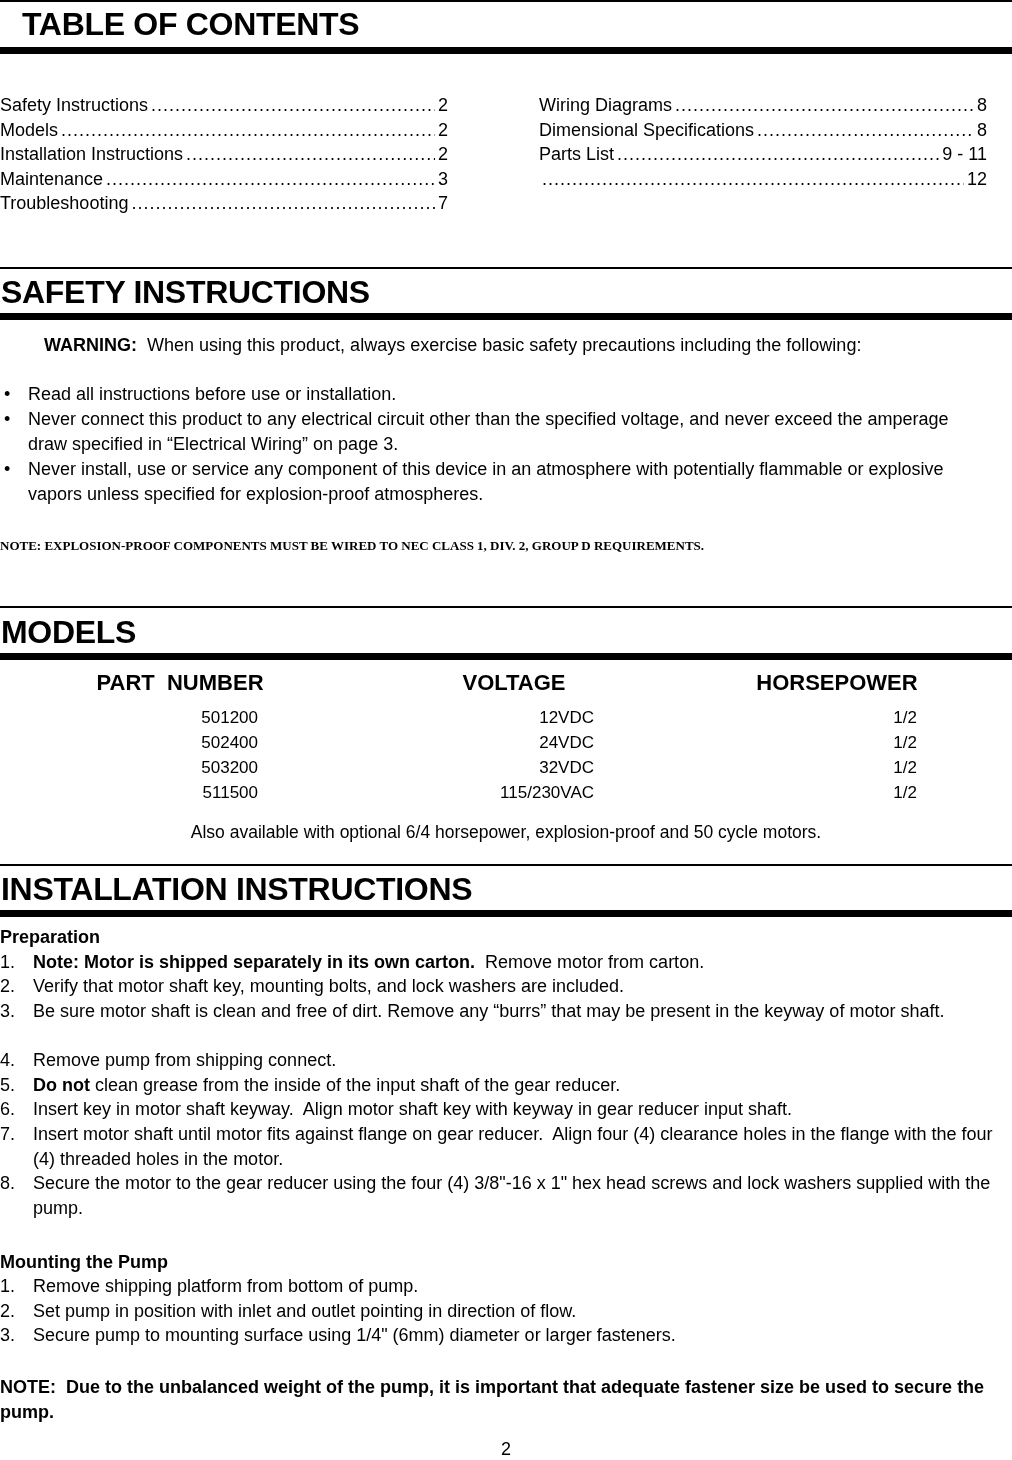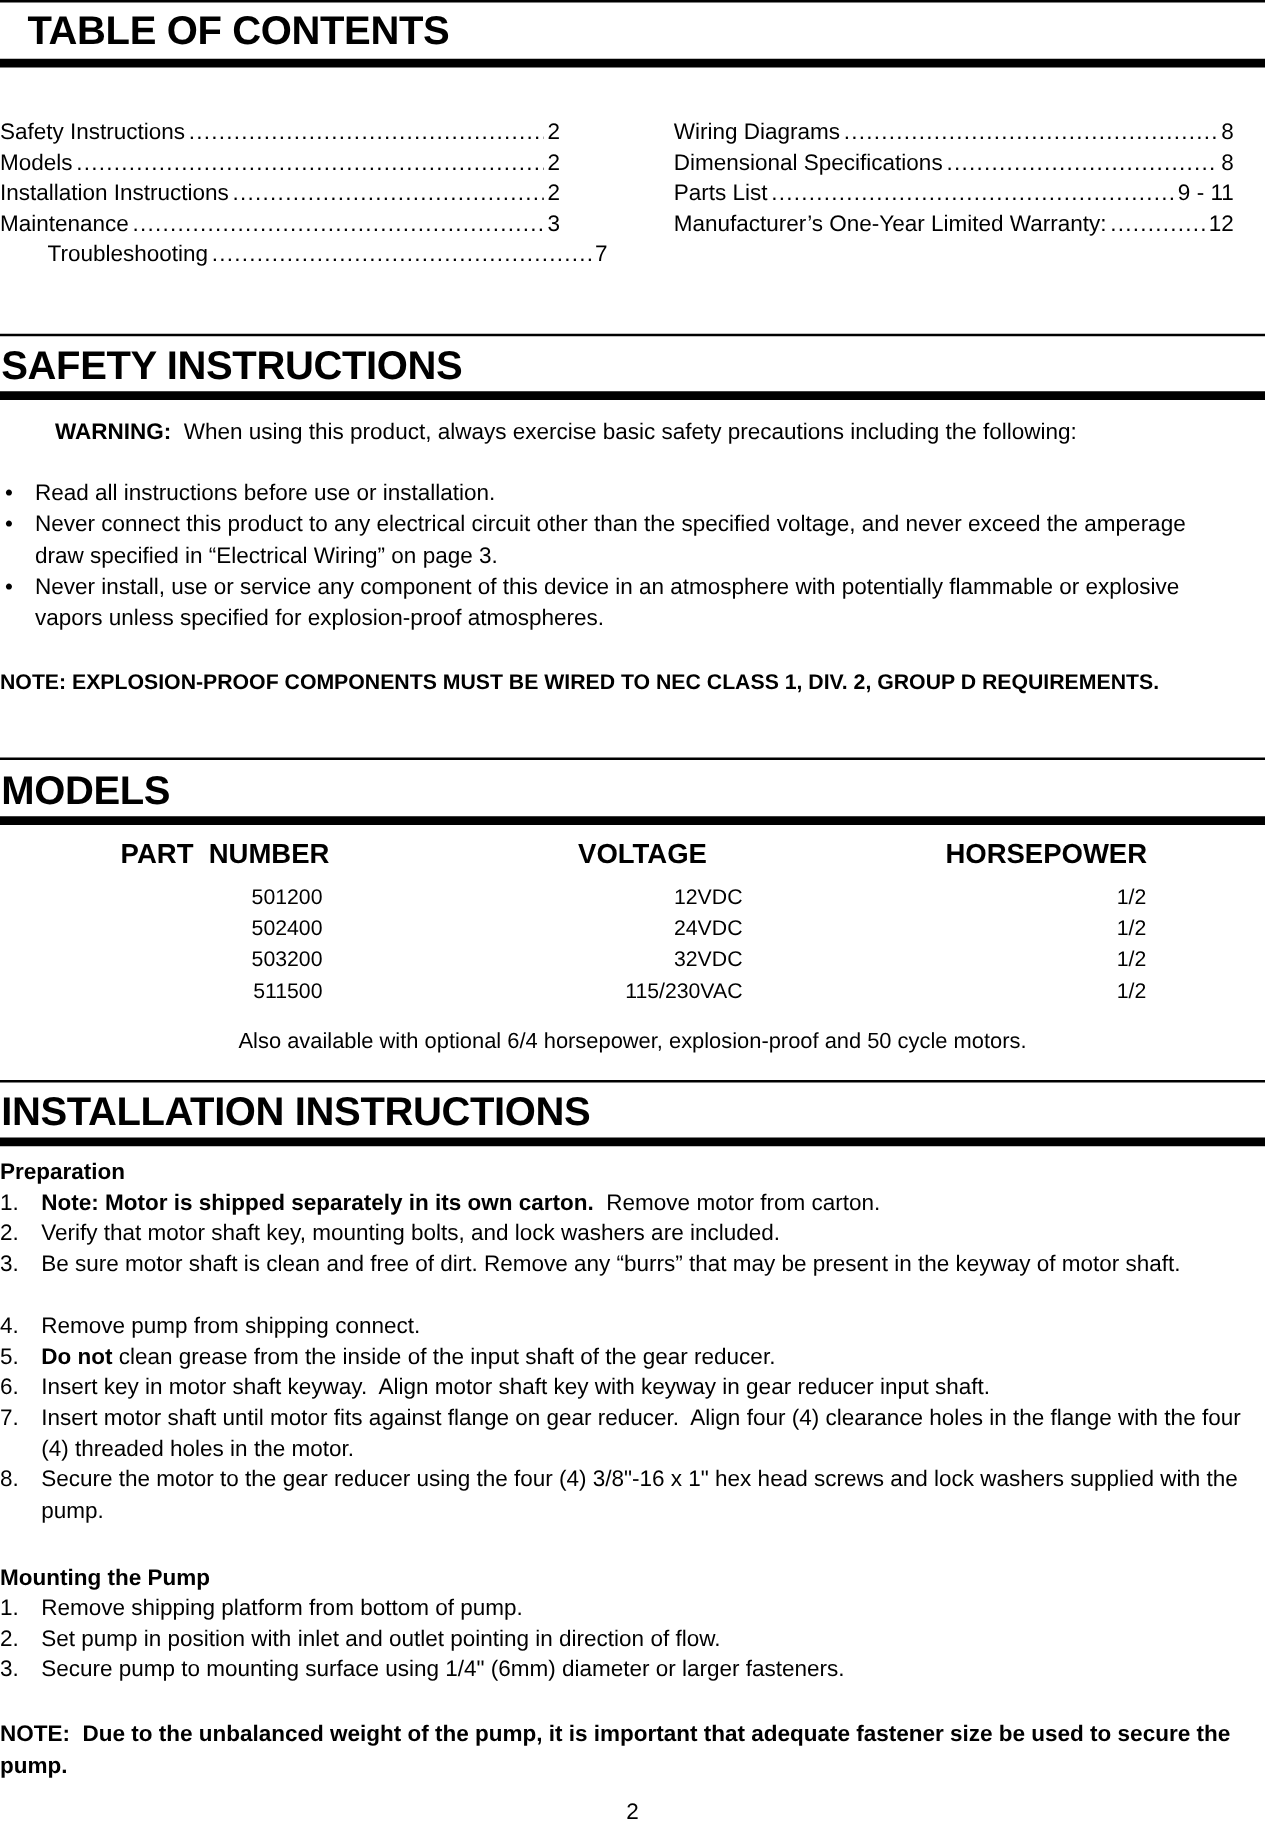--- a/index.html
+++ b/index.html
@@ -50,21 +50,21 @@
   <div class="toc-row" style="left:0; top:142px; width:448px;">
     <span class="label">Installation Instructions</span>
     <span class="dots">............................................................................................................................</span>
     <span class="page">2</span>
   </div>
   <div class="toc-row" style="left:0; top:167px; width:448px;">
     <span class="label">Maintenance</span>
     <span class="dots">............................................................................................................................</span>
     <span class="page">3</span>
   </div>
-  <div class="toc-row" style="left:0; top:191px; width:448px;padding-left:38px;">
+  <div class="toc-row" style="left:0; top:191px; width:448px;">
     <span class="label">Troubleshooting</span>
     <span class="dots">............................................................................................................................</span>
     <span class="page">7</span>
   </div>
 </div>
 
 <div>
   <div class="toc-row" style="left:539px; top:93px; width:448px;">
     <span class="label">Wiring Diagrams</span>
     <span class="dots">............................................................................................................................</span>
@@ -74,21 +74,20 @@
     <span class="label">Dimensional Specifications</span>
     <span class="dots">............................................................................................................................</span>
     <span class="page">8</span>
   </div>
   <div class="toc-row" style="left:539px; top:142px; width:448px;">
     <span class="label">Parts List</span>
     <span class="dots">............................................................................................................................</span>
     <span class="page">9 - 11</span>
   </div>
   <div class="toc-row" style="left:539px; top:167px; width:448px;">
-    <span class="label">Manufacturer’s One-Year Limited Warranty:</span>
     <span class="dots">............................................................................................................................</span>
     <span class="page">12</span>
   </div>
 </div>
 
 <div class="rule-thin" style="top:267px;"></div>
 <div class="h1" style="top:274px;">SAFETY INSTRUCTIONS</div>
 <div class="rule-thick" style="top:313px;"></div>
 
 <div class="abs txt" style="left:0; top:333px;padding-left:44px;">
@@ -102,21 +101,21 @@
 </div>
 <div class="bullet-item" style="top:407px; height:50px;">
   <span class="mark">•</span>
   <span class="body">Never connect this product to any electrical circuit other than the specified voltage, and never exceed the amperage draw specified in “Electrical Wiring” on page 3.</span>
 </div>
 <div class="bullet-item" style="top:457px; height:50px;">
   <span class="mark">•</span>
   <span class="body">Never install, use or service any component of this device in an atmosphere with potentially flammable or explosive vapors unless specified for explosion-proof atmospheres.</span>
 </div>
 
-<div class="abs bold" style="left:0; top:534px; width:960px; font-size:17px; line-height:24.5px;">NOTE: EXPLOSION-PROOF COMPONENTS MUST BE WIRED TO NEC CLASS 1, DIV. 2, GROUP D REQUIREMENTS.</div>
+<div class="abs bold" style="left:0; top:534px; width:960px; font-size:13px; line-height:24.5px;font-family:Liberation Serif, serif;">NOTE: EXPLOSION-PROOF COMPONENTS MUST BE WIRED TO NEC CLASS 1, DIV. 2, GROUP D REQUIREMENTS.</div>
 
 <div class="rule-thin" style="top:606px;"></div>
 <div class="h1" style="top:614px;">MODELS</div>
 <div class="rule-thick" style="top:653px;"></div>
 
 <div>
   <div class="models-head" style="left:80px; width:200px; top:670px; white-space:pre;">PART  NUMBER</div>
   <div class="models-head" style="left:414px; width:200px; top:670px;">VOLTAGE</div>
   <div class="models-head" style="left:737px; width:200px; top:670px;">HORSEPOWER</div>
 

